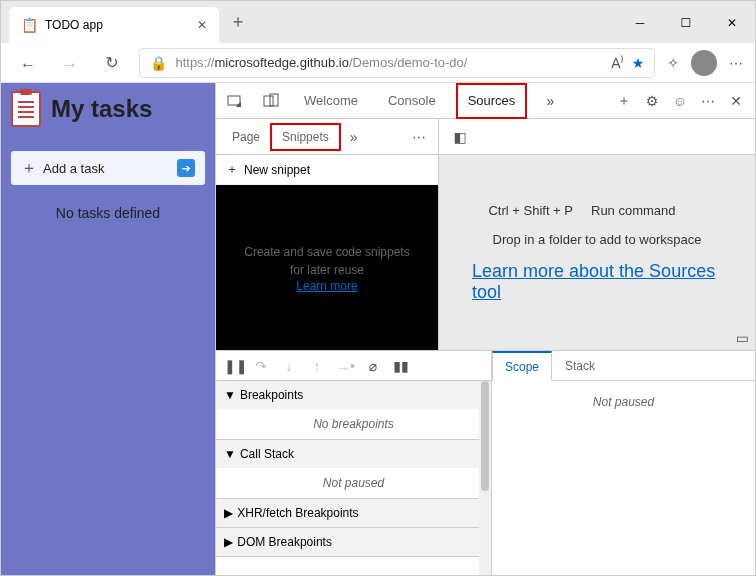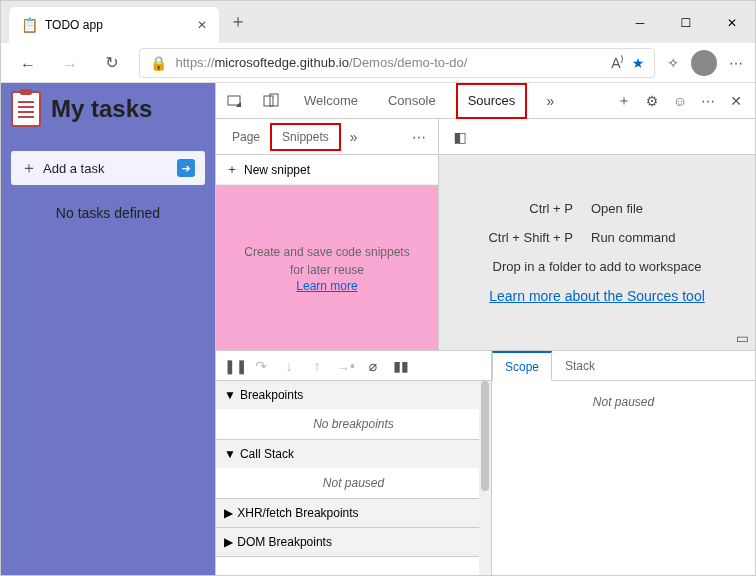--- a/index.html
+++ b/index.html
@@ -49,32 +49,32 @@
 .dt-tab.active { color: #222; }
 .hl-sources { border: 2px solid #d00; }
 .dt-more { margin-left: auto; display: flex; gap: 2px; }
 
 .dt-body { flex: 1; display: flex; }
 .dt-left { width: 223px; display: flex; flex-direction: column; border-right: 1px solid #ccc; justify-content: center; }
 .dt-subtabs { height: 36px; display: flex; align-items: center; border-bottom: 1px solid #ccc; padding: 0 6px; }
 .dt-subtab { padding: 0 10px; height: 28px; display: flex; align-items: center; font-size: 12px; color: #666; cursor: pointer; }
 .hl-snippets { border: 2px solid #d00; }
 .dt-new-snippet { height: 30px; display: flex; align-items: center; gap: 6px; padding: 0 10px; font-size: 12px; border-bottom: 1px solid #eee; cursor: pointer; }
-.snippet-empty { flex: 1; display: flex; flex-direction: column; align-items: center; justify-content: center; gap: 0; padding: 20px; text-align: center; background:#f9a8d4; }
+.snippet-empty { flex: 1; display: flex; flex-direction: column; align-items: center; justify-content: center; gap: 0; padding: 20px; text-align: center; background:#000000; }
 .snippet-empty .msg { font-size: 12px; color: #666; line-height:1.5; }
 .snippet-empty .link { font-size: 12px; color: #0066cc; text-decoration: underline; cursor: pointer; }
 
 .dt-right { flex: 1; display: flex; flex-direction: column; }
 .dt-right-top { height: 36px; border-bottom: 1px solid #ccc; display:flex; align-items:center; padding:0 8px; }
 .editor-area { flex: 1; background: #eaeaea; display: flex; flex-direction: column; align-items: center; justify-content: center; gap: 14px; padding: 20px; position:relative; }
 .kb-row { display:grid; grid-template-columns: 110px 140px; gap:18px; align-items:center; }
 .kb { font-size: 13px; color: #333; text-align:right; }
 .kb-label { font-size: 13px; color: #333; }
 .editor-msg { font-size: 13px; color: #333; }
-.editor-link { font-size: 14px; color: #0066cc; text-decoration: underline; cursor: pointer; }
+.editor-link { font-size: 18px; color: #0066cc; text-decoration: underline; cursor: pointer; margin-left: 13px; }
 .editor-corner { position:absolute; bottom:4px; right:6px; color:#555; font-size:14px; }
 
 
 .dt-bottom { display: flex; height: 225px; border-top: 1px solid #ccc; }
 .dbg-left { width: 276px; border-right: 1px solid #ccc; display: flex; flex-direction: column; overflow:hidden; position:relative; }
 .dbg-toolbar { height: 30px; display: flex; align-items: center; gap: 10px; padding: 0 8px; border-bottom: 1px solid #ccc; }
 .dbg-btn { font-size: 14px; color: #555; cursor: pointer; width:18px; text-align:center; }
 .dbg-btn.disabled { color:#bbb; }
 .dbg-section { border-bottom: 1px solid #ccc; }
 .dbg-head { height: 28px; background: #f2f2f2; display: flex; align-items: center; padding: 0 8px; font-size: 12px; cursor: pointer; gap:4px; }
@@ -183,24 +183,20 @@
           <div class="link">Learn more</div>
         </div>
       </div>
 
       <div class="dt-right">
         <div class="dt-right-top">
           <div class="dt-icon">◧</div>
         </div>
         <div class="editor-area">
           <div class="kb-row">
-            <span class="kb">Ctrl + P</span>
-            <span class="kb-label">Open file</span>
-          </div>
-          <div class="kb-row">
             <span class="kb">Ctrl + Shift + P</span>
             <span class="kb-label">Run command</span>
           </div>
           <div class="editor-msg">Drop in a folder to add to workspace</div>
           <div class="editor-link">Learn more about the Sources tool</div>
           <div class="editor-corner">▭</div>
         </div>
       </div>
     </div>
 

